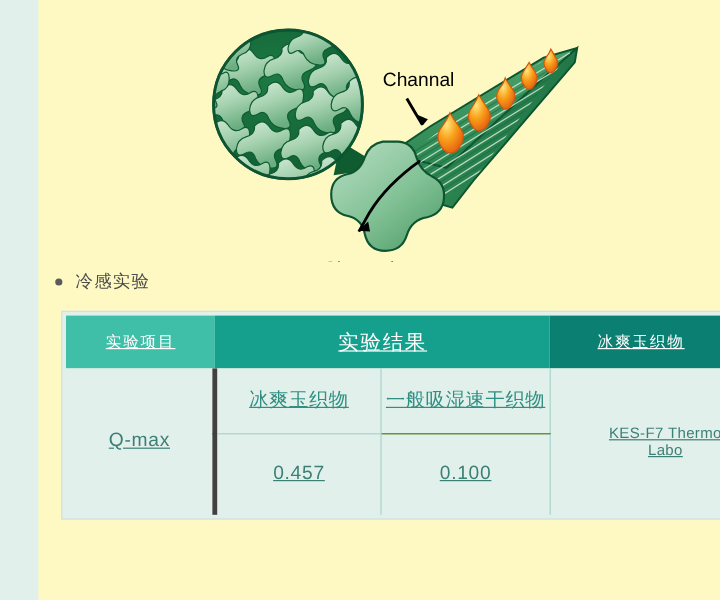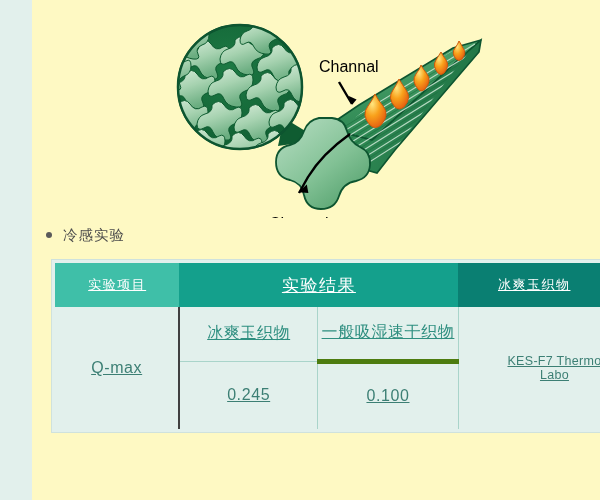--- a/index.html
+++ b/index.html
@@ -104,32 +104,32 @@
     font-size: 13px;
     letter-spacing: 1.5px;
   }
   td.cell {
     background: #e2f0ec;
     color: #2f8f80;
     font-size: 16px;
     letter-spacing: 0.6px;
   }
   td.cell-item {
-    border-right: 2px solid #404040;
+    border-right: 4px solid #404040;
     color: #3c7f74;
   }
   td.cell-sample {
     border-right: 1px solid #a9d4ca;
     border-bottom: 1px solid #a9d4ca;
     height: 46px;
     color: #2f8f80;
   }
   td.cell-sample-last {
     border-right: 1px solid #a9d4ca;
-    border-bottom: 5px solid #4d7c0f;
+    border-bottom: 1px solid #4d7c0f;
     height: 46px;
     color: #2f8f80;
   }
   td.cell-value {
     border-right: 1px solid #a9d4ca;
     color: #3c7f74;
     height: 58px;
   }
   td.cell-value-last {
     border-right: 1px solid #a9d4ca;
@@ -319,21 +319,21 @@
         </tr>
       </thead>
       <tbody>
         <tr>
           <td class="cell cell-item" rowspan="2">Q-max</td>
           <td class="cell cell-sample">冰爽玉织物</td>
           <td class="cell cell-sample-last">一般吸湿速干织物</td>
           <td class="cell cell-method" rowspan="2">KES-F7 Thermo Labo</td>
         </tr>
         <tr>
-          <td class="cell cell-value">0.245</td>
+          <td class="cell cell-value">0.457</td>
           <td class="cell cell-value-last">0.100</td>
         </tr>
       </tbody>
     </table>
   </div>
 
 
 </div>
 
 </body></html>

